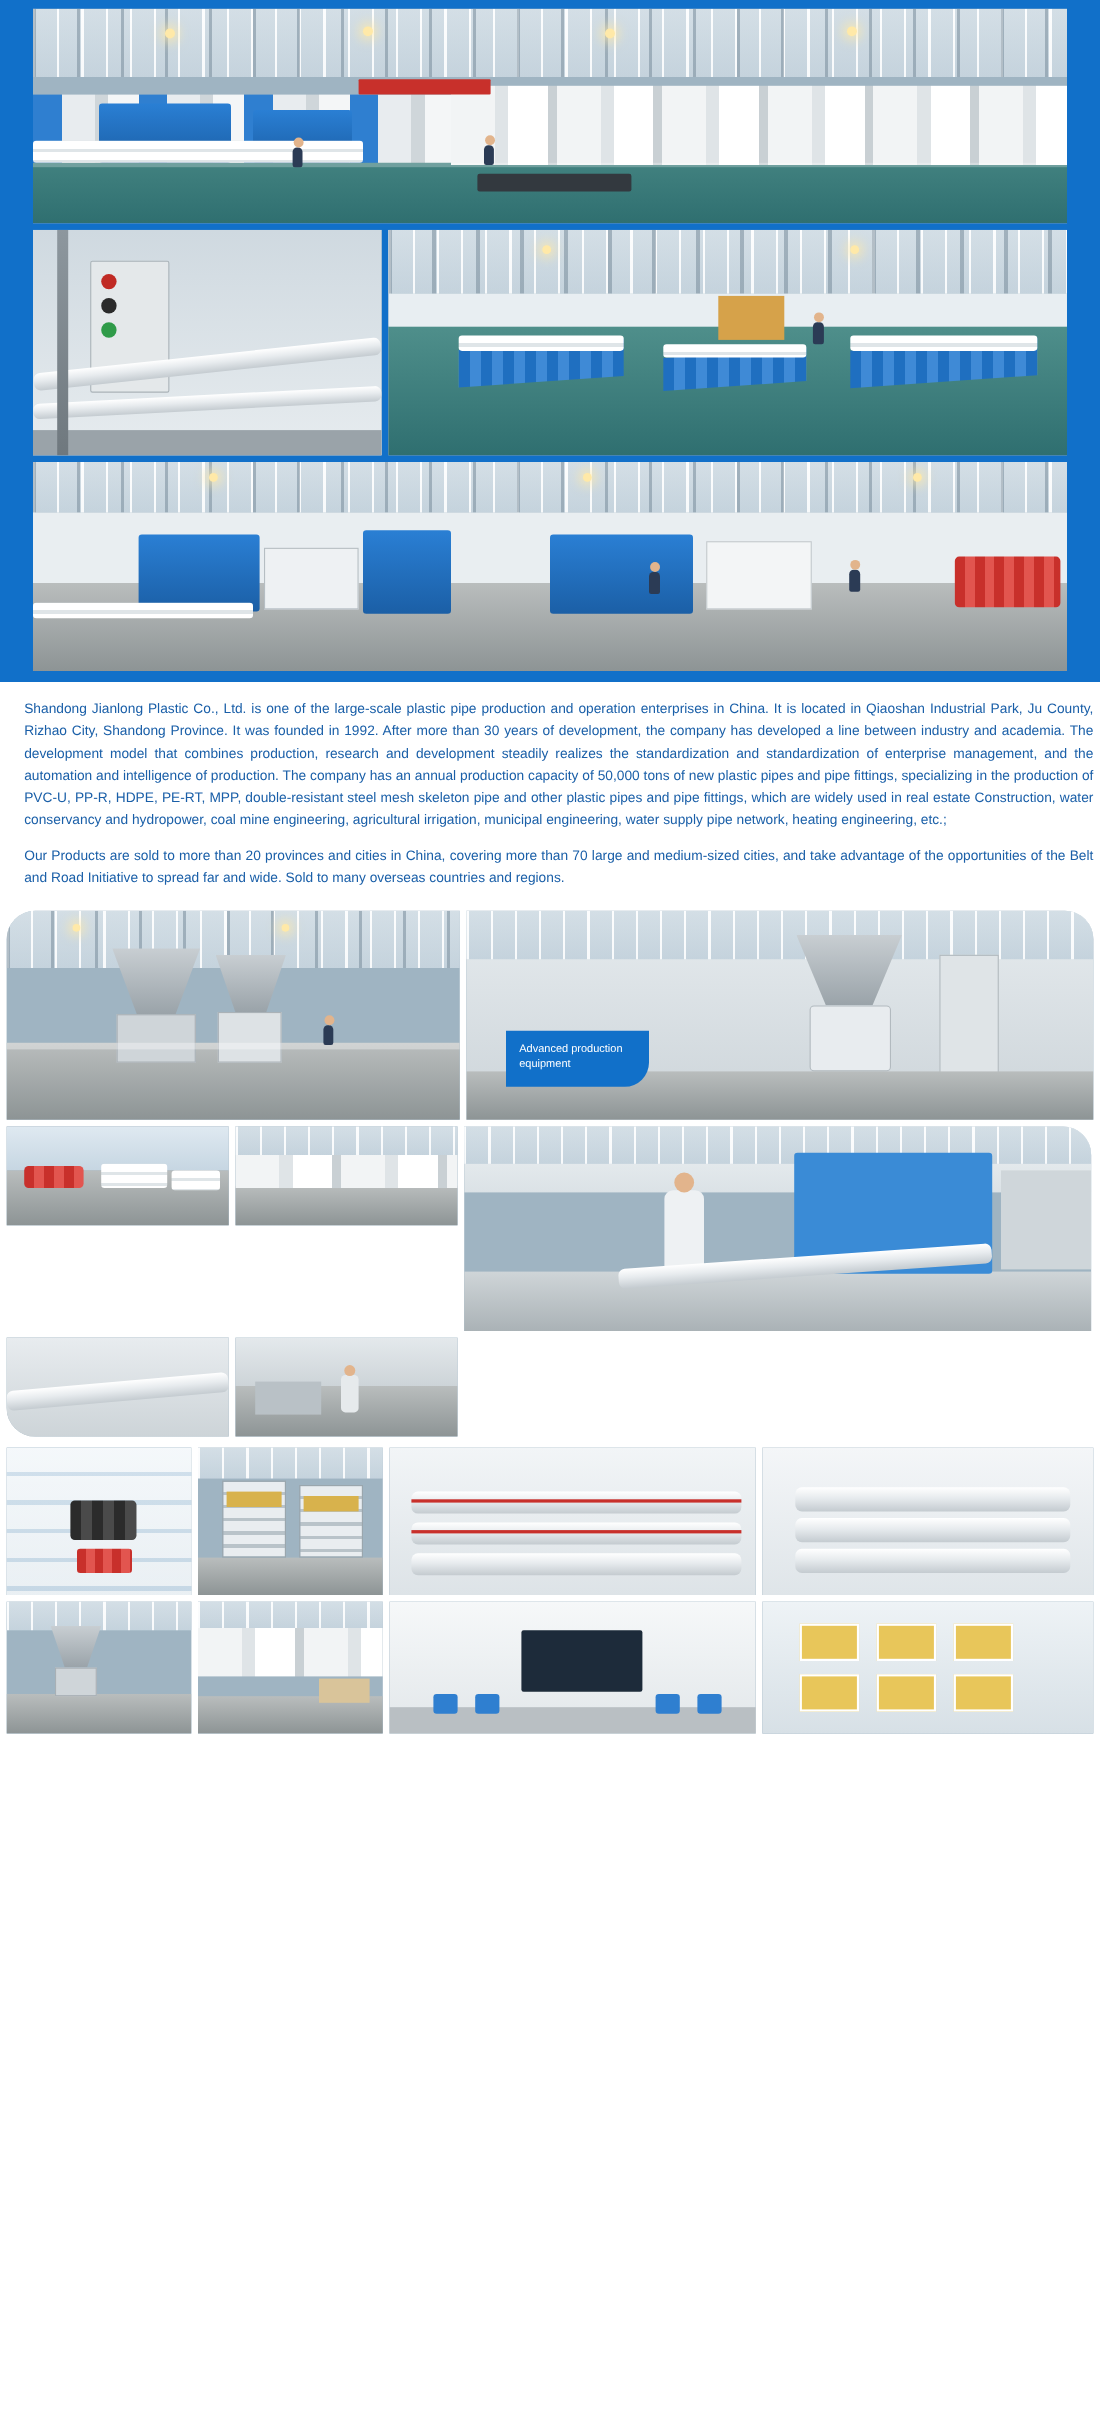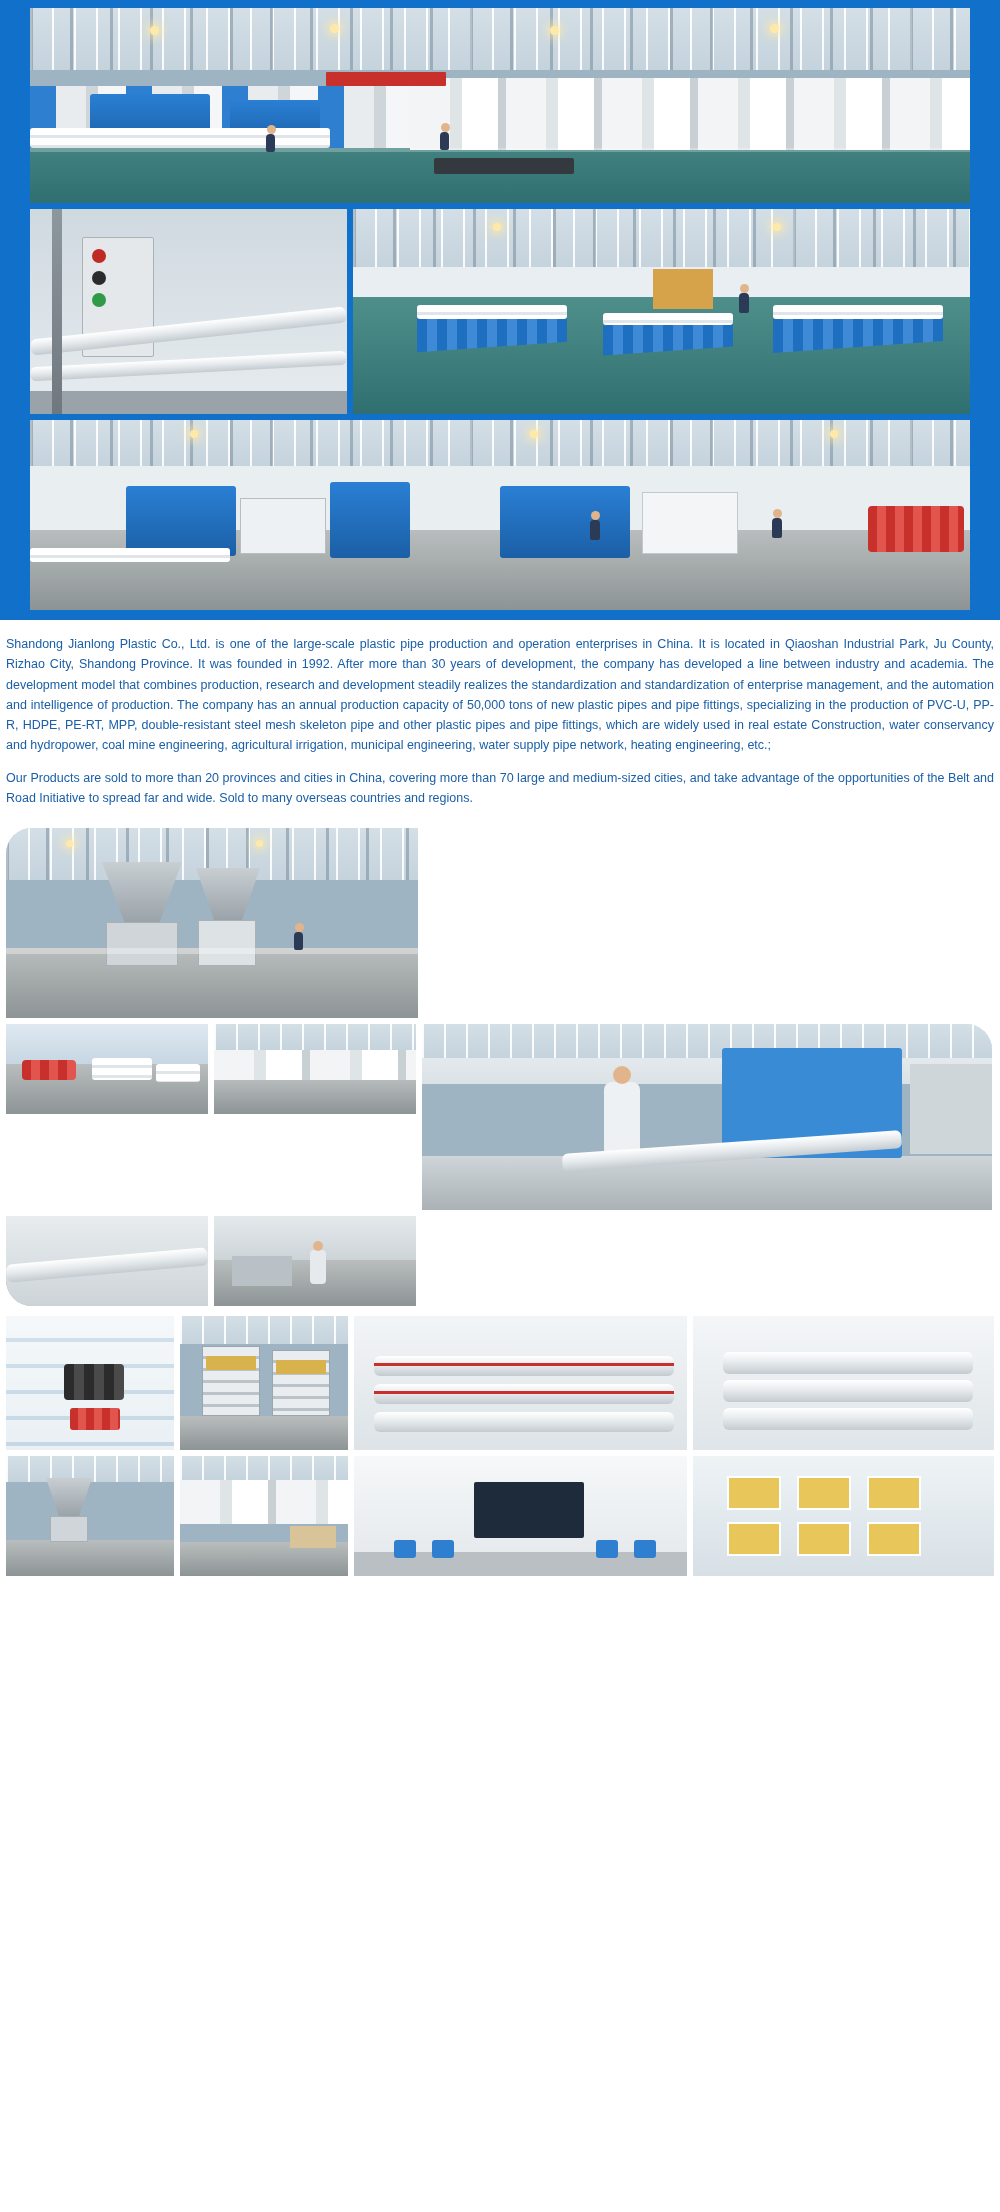--- a/index.html
+++ b/index.html
@@ -133,21 +133,21 @@
     position: absolute;
     background: repeating-linear-gradient(90deg, #c8302b 0 9px, #e2554f 9px 18px);
     border-radius: 4px;
   }
 
   
   .textblock {
     padding: 14px 6px 16px 6px;
   }
   .textblock p {
-    margin: 0 0 12px 0;
+    margin: 0 0 12px 16px;
     font-size: 12.5px;
     line-height: 1.62;
     color: #1a5fa8;
     text-align: justify;
   }
   .textblock p:last-child { margin-bottom: 0; }
 
   
   .gallery {
     padding: 4px 6px 0 6px;
@@ -285,20 +285,31 @@
         <div class="hopper" style="left:190px;top:40px;width:64px;height:52px;"></div>
         <div class="hz" style="left:100px;top:94px;width:72px;height:44px;background:#cfd5d9;border:1px solid #a8b0b5;"></div>
         <div class="hz" style="left:192px;top:92px;width:58px;height:46px;background:#dde2e5;border:1px solid #aab2b7;"></div>
         <div class="hz" style="left:0;top:120px;width:412px;height:6px;background:rgba(255,255,255,.35);"></div>
         <div class="worker" style="left:288px;top:104px;width:9px;height:18px;">
             <span class="head"></span>
           </div>
         <div class="lamp" style="left:60px;top:12px;width:7px;height:7px;"></div>
         <div class="lamp" style="left:250px;top:12px;width:7px;height:7px;"></div>
       </div>
+      <div class="photo rounded-tr" style="width:570px;height:190px;">
+        <div class="sky" style="height:190px;background:linear-gradient(180deg,#e6ebee,#ccd4d9);"></div>
+        <div class="roof" style="height:44px;"></div>
+        <div class="hopper" style="left:300px;top:22px;width:96px;height:64px;"></div>
+        <div class="hz" style="left:312px;top:86px;width:74px;height:60px;background:#e8ecef;border:1px solid #b2babf;border-radius:4px;"></div>
+        <div class="hz" style="left:430px;top:40px;width:54px;height:110px;background:#dfe4e7;border:1px solid #b2babf;"></div>
+        <div class="floor grey" style="height:44px;"></div>
+        <div class="caption-tag">
+          <span>Advanced production equipment</span>
+        </div>
+      </div>
     </div>
 
     <div class="g-row">
       <div class="photo" style="width:202px;height:90px;">
         <div class="sky" style="height:40px;"></div>
         <div class="floor grey" style="height:50px;"></div>
         <div class="redcoil" style="left:16px;top:36px;width:54px;height:20px;"></div>
         <div class="pipes" style="left:86px;top:34px;width:60px;height:22px;"></div>
         <div class="pipes" style="left:150px;top:40px;width:44px;height:18px;"></div>
       </div>

